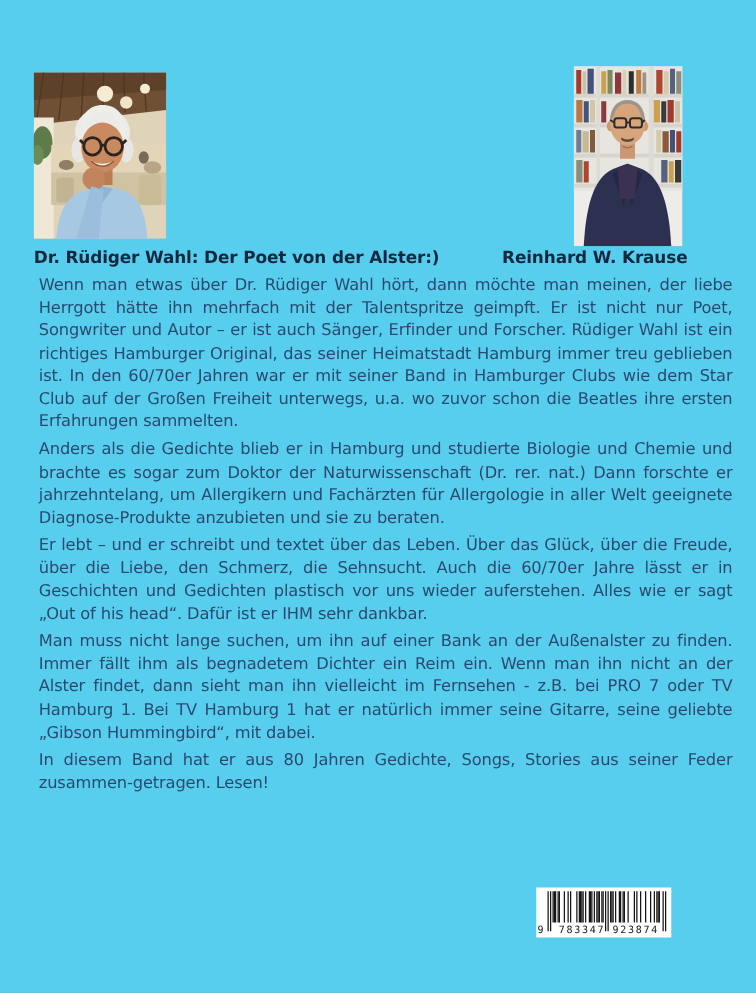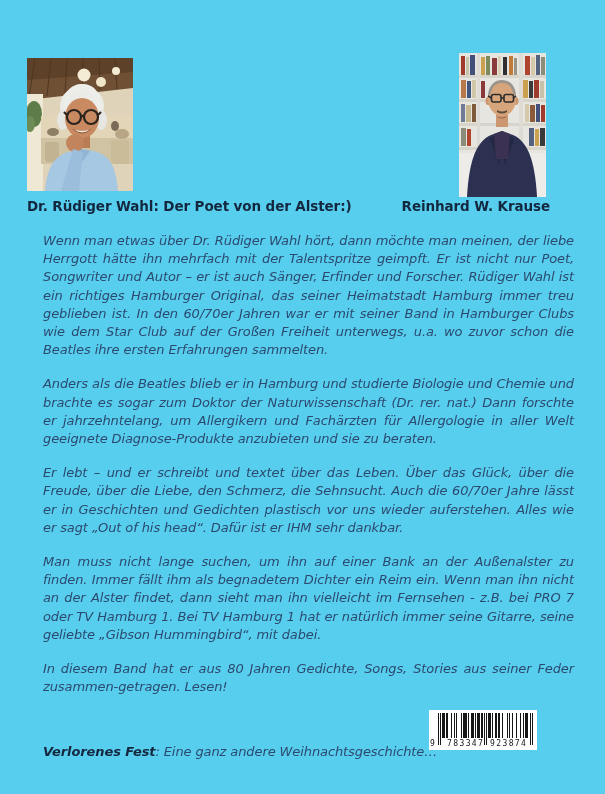--- a/index.html
+++ b/index.html
@@ -27,21 +27,21 @@
   }
   .caption-left{left:27px;}
   .caption-right{right:55px;}
   
   .blurb{
     position:absolute;left:27px;top:216px;width:563px;
     font-size:13px;line-height:18.2px;
     color:#2B4A6F;letter-spacing:-0.1px;
     text-align:justify;
   }
-  .blurb p{margin:16px;font-style:italic;}
+  .blurb p{margin:4px;}
   .blurb .quote-line{
     font-weight:bold;color:#15273F;text-align:left;
   }
   .spacer-line{height:15px;}
   .footer-line{margin:0;text-align:left;}
   .b-dark{font-weight:bold;color:#15273F;}
   
   .barcode-box{
     position:absolute;left:429px;top:710px;
     width:108px;height:40px;background:#FFFFFF;
@@ -176,26 +176,25 @@
     </g>
     <path d="M38,57 Q43,60 48,57 L48,59 Q43,62 38,59 Z" fill="#5a4b3d"></path>
     <path d="M39,64 Q43,66.5 47,64" fill="none" stroke="#9b6a4f" stroke-width="1"></path>
   </svg>
 
   <div class="caption caption-left">Dr. Rüdiger Wahl: Der Poet von der Alster:)</div>
   <div class="caption caption-right">Reinhard W. Krause</div>
 
   <div class="blurb">
     <p>Wenn man etwas über Dr. Rüdiger Wahl hört, dann möchte man meinen, der liebe Herrgott hätte ihn mehrfach mit der Talentspritze geimpft. Er ist nicht nur Poet, Songwriter und Autor – er ist auch Sänger, Erfinder und Forscher. Rüdiger Wahl ist ein richtiges Hamburger Original, das seiner Heimatstadt Hamburg immer treu geblieben ist. In den 60/70er Jahren war er mit seiner Band in Hamburger Clubs wie dem Star Club auf der Großen Freiheit unterwegs, u.a. wo zuvor schon die Beatles ihre ersten Erfahrungen sammelten.</p>
-    <p>Anders als die Beatles blieb er in Hamburg und studierte Biologie und Chemie und brachte es sogar zum Doktor der Naturwissenschaft (Dr. rer. nat.) Dann forschte er jahrzehntelang, um Allergikern und Fachärzten für Allergologie in aller Welt geeignete Diagnose-Produkte anzubieten und sie zu beraten.</p>
+    <p>Anders als die Gedichte blieb er in Hamburg und studierte Biologie und Chemie und brachte es sogar zum Doktor der Naturwissenschaft (Dr. rer. nat.) Dann forschte er jahrzehntelang, um Allergikern und Fachärzten für Allergologie in aller Welt geeignete Diagnose-Produkte anzubieten und sie zu beraten.</p>
     <p>Er lebt – und er schreibt und textet über das Leben. Über das Glück, über die Freude, über die Liebe, den Schmerz, die Sehnsucht. Auch die 60/70er Jahre lässt er in Geschichten und Gedichten plastisch vor uns wieder auferstehen. Alles wie er sagt „Out of his head“. Dafür ist er IHM sehr dankbar.</p>
     <p>Man muss nicht lange suchen, um ihn auf einer Bank an der Außenalster zu finden. Immer fällt ihm als begnadetem Dichter ein Reim ein. Wenn man ihn nicht an der Alster findet, dann sieht man ihn vielleicht im Fernsehen  - z.B. bei PRO 7 oder TV Hamburg 1. Bei TV Hamburg 1 hat er natürlich immer seine Gitarre, seine geliebte „Gibson Hummingbird“, mit dabei.</p>
     <p>In diesem Band hat er aus 80 Jahren Gedichte, Songs, Stories aus seiner Feder zusammen-getragen. Lesen!</p>
     <div class="spacer-line"></div>
-    <p class="footer-line"><span class="b-dark">Verlorenes Fest</span><span>: Eine ganz andere Weihnachtsgeschichte…</span></p>
   </div>
 
   <div class="barcode-box">
     <div class="barcode-bars">
         <i class="b g"></i>
         <i class=" g"></i>
         <i class="b g"></i>
         <i class=""></i>
         <i class="b"></i>
         <i class="b"></i>

